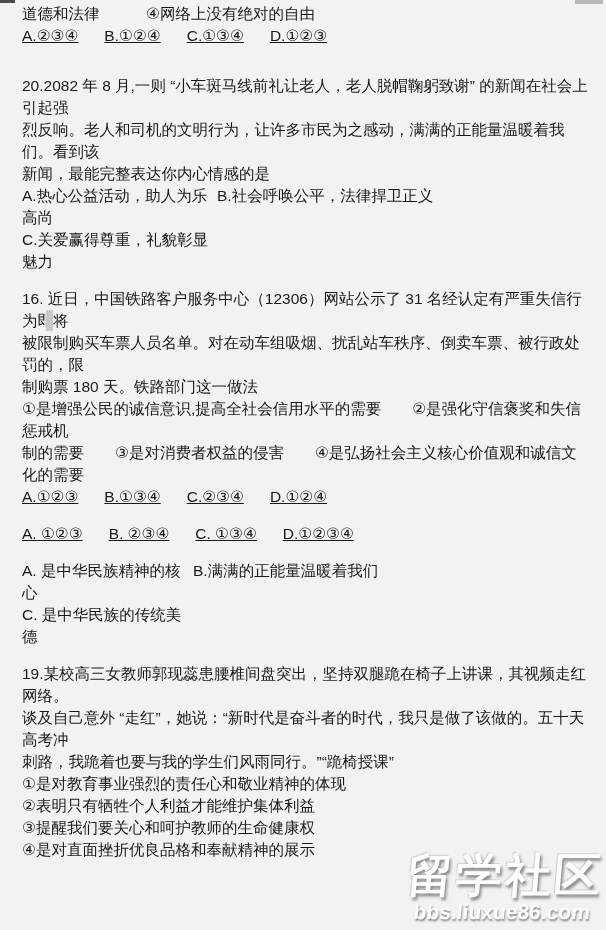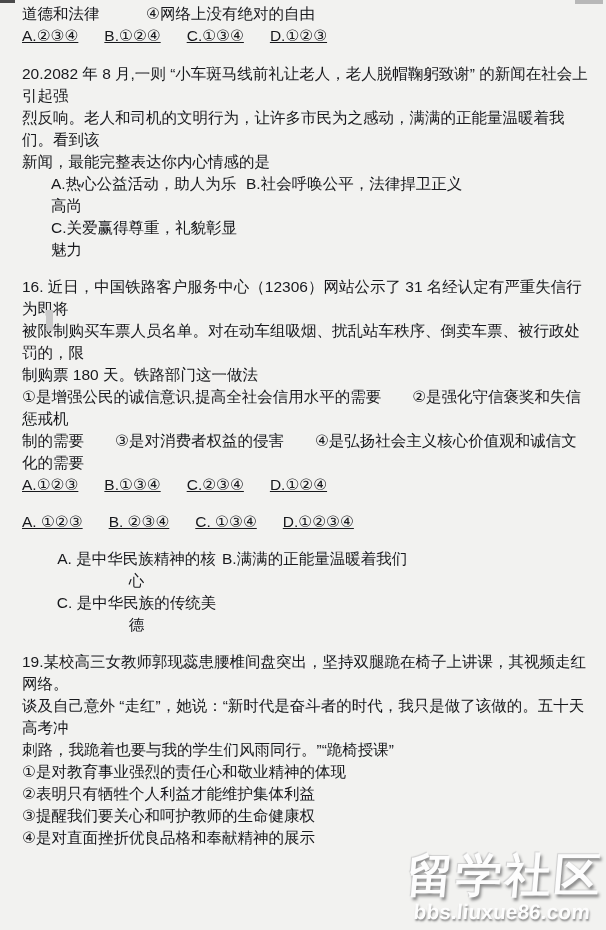--- a/index.html
+++ b/index.html
@@ -8,25 +8,25 @@
     background:#f2f2f0;
     font-family:"Liberation Sans","DejaVu Sans",sans-serif;
   }
   .page{
     position:relative;width:606px;height:930px;box-sizing:border-box;
     padding:3px 16px 0 22px;
     font-size:15.5px;line-height:22px;color:#17181c;
   }
   .stem{white-space:pre-line;}
   .block{margin-bottom:15px;}
-  .frag{margin-bottom:16px;}
+  .frag{margin-bottom:28px;}
   .answers{display:flex;gap:26px;text-decoration:underline;}
-  .optrow{display:flex;margin-left:29px;}
+  .optrow{display:flex;}
   .optrow.colw195 span:first-child{display:inline-block;width:195px;}
-  .optrow.colw171 span:first-child{display:inline-block;width:171px;text-align:center;}
+  .optrow.colw171 span:first-child{display:inline-block;width:171px;}
   
   .artifact{position:absolute;}
   .artifact-tl{left:0;top:0;width:15px;height:3px;background:#4a4a4a;}
   .artifact-tr{right:3px;top:0;width:28px;height:4px;background:#b8b8b8;}
   .artifact-cursor{left:46px;top:310px;width:7px;height:21px;background:#c9c9c9;}
   
   .watermark{
     position:absolute;right:4px;bottom:8px;
     color:#fdfdfd;text-align:center;line-height:1;
     transform:skewX(-5deg);

